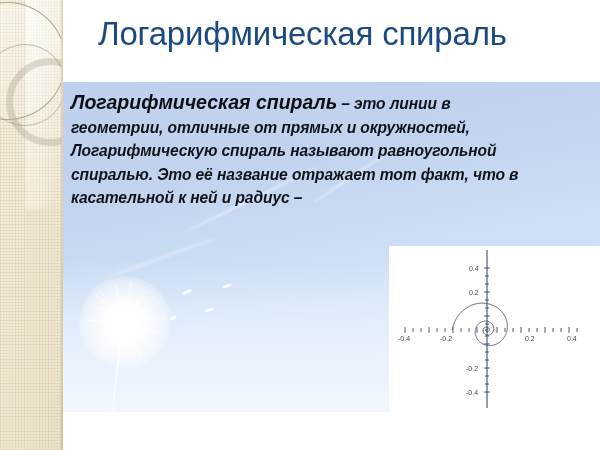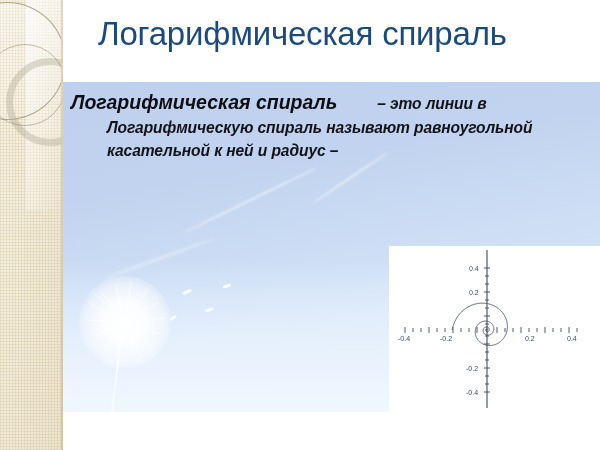--- a/index.html
+++ b/index.html
@@ -93,21 +93,20 @@
     background:linear-gradient(180deg,rgba(255,255,255,.95),rgba(255,255,255,.55));
     transform:rotate(7deg);transform-origin:top center;filter:blur(.3px);
   }
 
   
   #body-text{
     position:absolute;left:8px;top:10px;width:420px;
     font-size:15.6px;line-height:23.6px;
     color:#12131a;font-style:italic;font-weight:bold;
     letter-spacing:-.1px;
-    margin-left:36px;
   }
   #body-text .lead{
     font-size:19.5px;line-height:26px;
     font-style:italic;font-weight:bold;color:#0d0e14;
   }
   .txt-line{white-space:nowrap;}
 
   
   #spiral-figure{
     position:absolute;left:326px;top:164px;width:212px;height:166px;
@@ -179,21 +178,23 @@
           <ellipse cx="158" cy="14" rx="4.5" ry="1.5" transform="rotate(-20 158 14)"></ellipse>
         </g>
       </svg>
       <div id="dandelion-stem"></div>
     </div>
 
     <div id="body-text">
       <div class="txt-line">
         <span class="lead" style="visibility: visible; display: inline-block; width: 266px; overflow: hidden;"></span>
       <span style="font-size: 15.6px; font-style: italic; font-weight: bold;"> – это линии в</span></div>
+      <div class="txt-line">геометрии, отличные от прямых и окружностей,</div>
       <div class="txt-line">Логарифмическую спираль называют равноугольной</div>
+      <div class="txt-line">спиралью. Это её название отражает тот факт, что в</div>
       <div class="txt-line">касательной к ней и радиус –</div>
     </div>
 
     <div style="position:absolute;left:8px;top:9px;width:430px;white-space:nowrap;">
       <span style="font-size:19.5px;font-style:italic;font-weight:bold;color:#0d0e14;">Логарифмическая спираль</span>
     </div>
 
     <div id="spiral-figure">
       <svg id="spiral-svg" width="212" height="166" viewBox="0 0 212 166">
         <rect x="0" y="0" width="212" height="166" fill="#ffffff"></rect>

